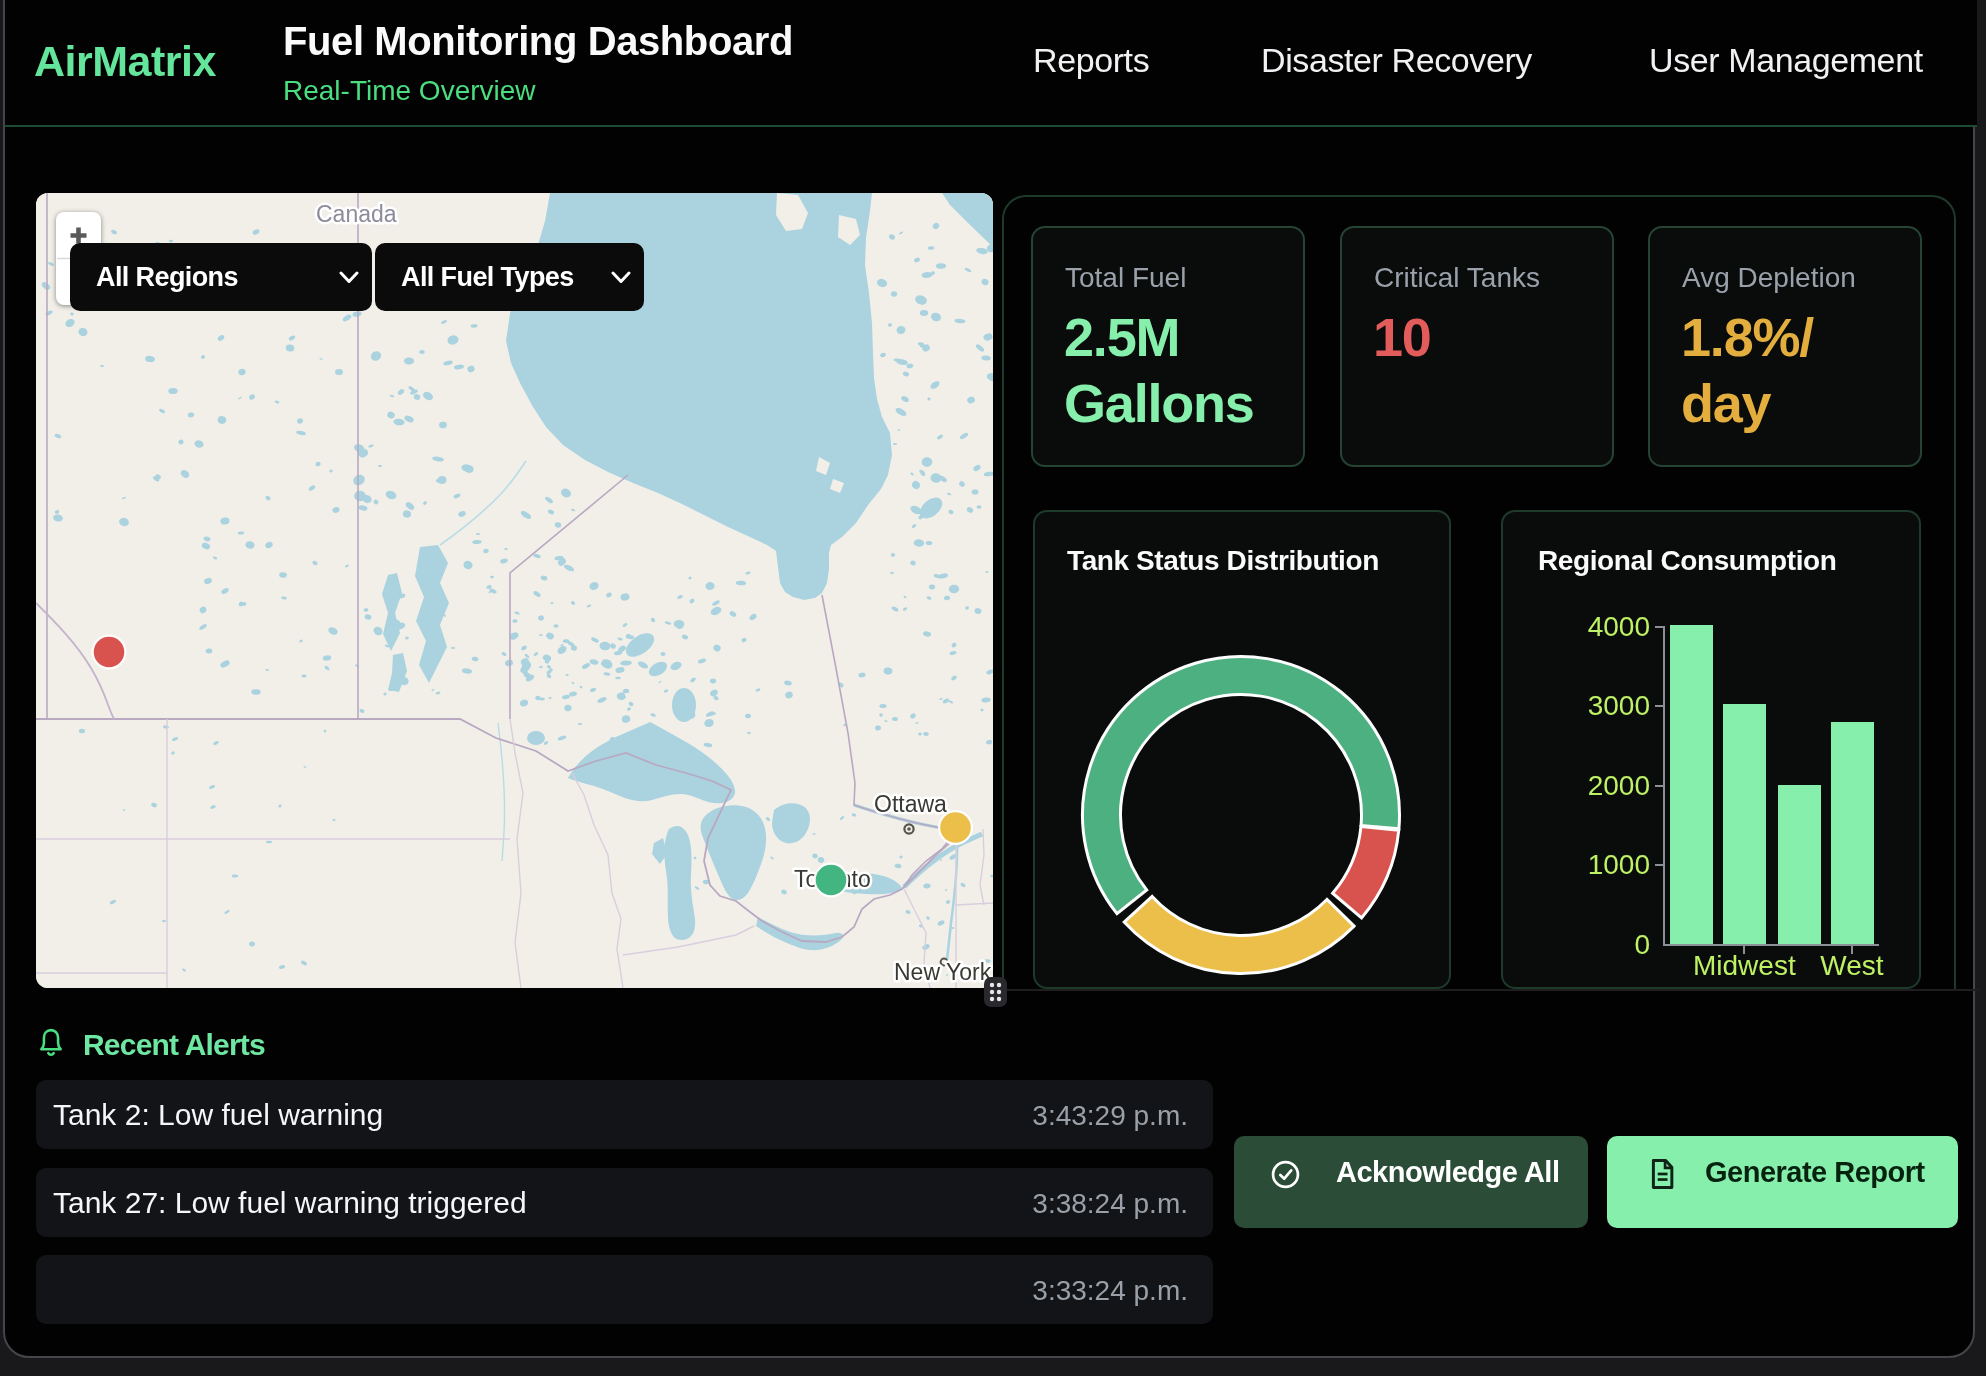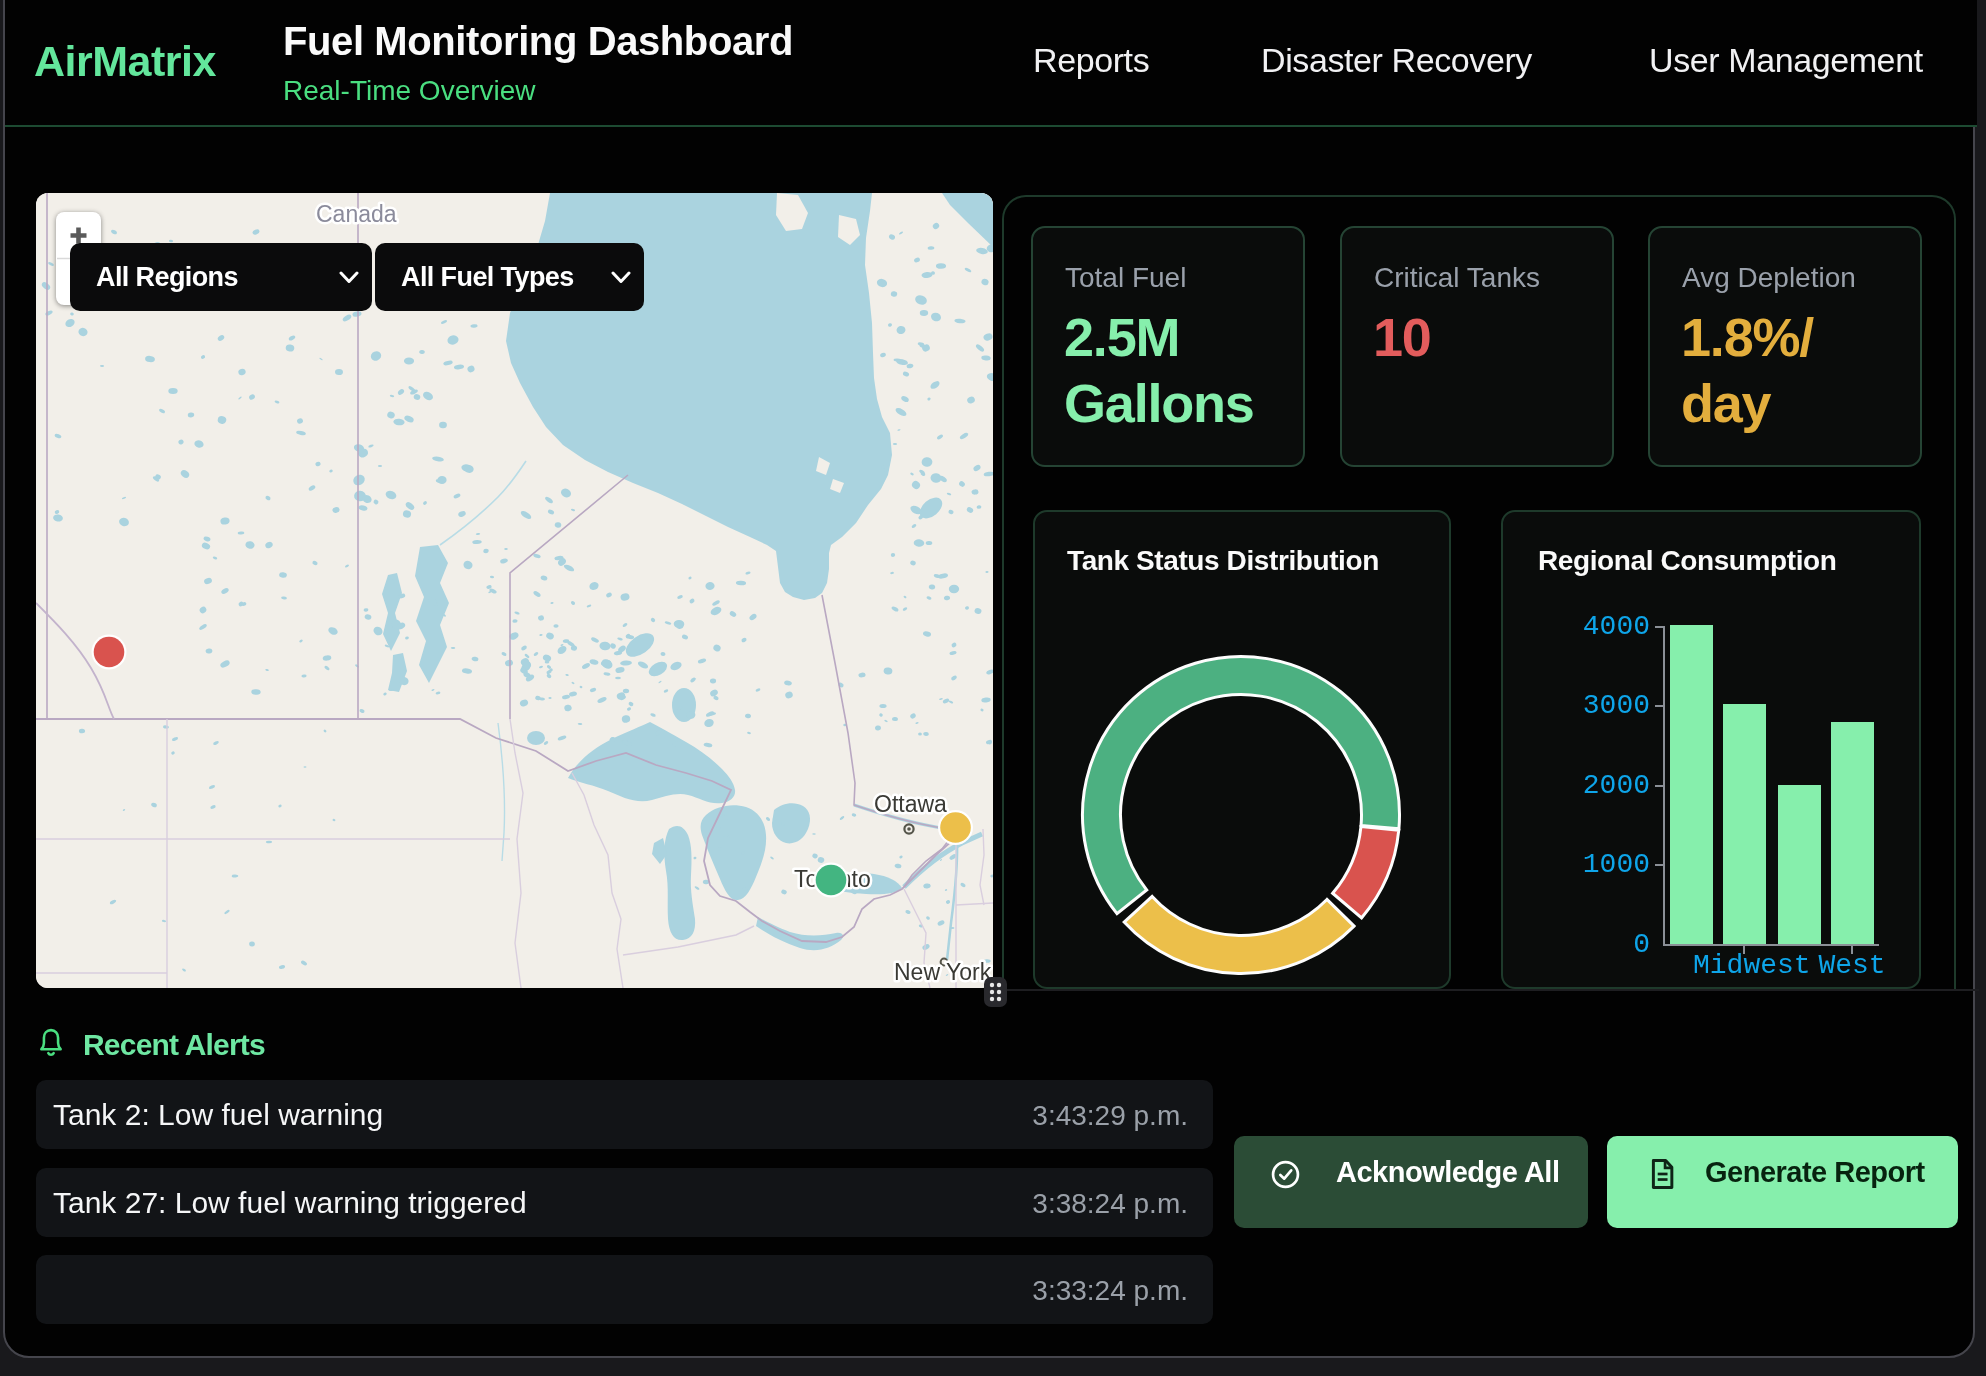--- a/index.html
+++ b/index.html
@@ -30,21 +30,21 @@
   .scard .val { position:absolute; left:31px; top:76px; font-size:54px; font-weight:bold; line-height:66px; letter-spacing:-1.2px; }
   .ccard { position:absolute; top:510px; height:479px; background:#0a0c0b;
     border:2px solid #1e3a2b; border-radius:14px; }
   .ctitle { position:absolute; left:32px; top:33px; font-size:28px; font-weight:bold; color:#fafafa; letter-spacing:-0.4px; white-space:nowrap;}
   .alerts-title { position:absolute; left:83px; top:1028px; font-size:30px; font-weight:bold; color:#6ee7a2; letter-spacing:-0.8px;}
   .arow { position:absolute; left:36px; width:1177px; height:69px; background:#121417; border-radius:10px; }
   .arow .t { position:absolute; left:17px; top:18px; font-size:30px; color:#f5f6f7; white-space:nowrap;}
   .arow .ts { position:absolute; right:25px; top:20px; font-size:28px; color:#9aa0a8; }
   .btn { position:absolute; top:1136px; height:92px; border-radius:10px; font-weight:bold; font-size:29px; letter-spacing:-0.5px;}
   .bar { position:absolute; background:#86efac; }
-  .axlab { position:absolute; font-size:28px; color:#0ea5e9;font-family:Liberation Mono, monospace; }
+  .axlab { position:absolute; font-size:28px; color:#bef264; }
 </style>
 </head>
 <body>
 <div class="appbg"></div>
 <div class="header"></div>
 <div class="logo">AirMatrix</div>
 <div class="title">Fuel Monitoring Dashboard</div>
 <div class="subtitle">Real-Time Overview</div>
 <div class="abs nav" style="left:1033px;">Reports</div>
 <div class="abs nav" style="left:1261px;">Disaster Recovery</div>

